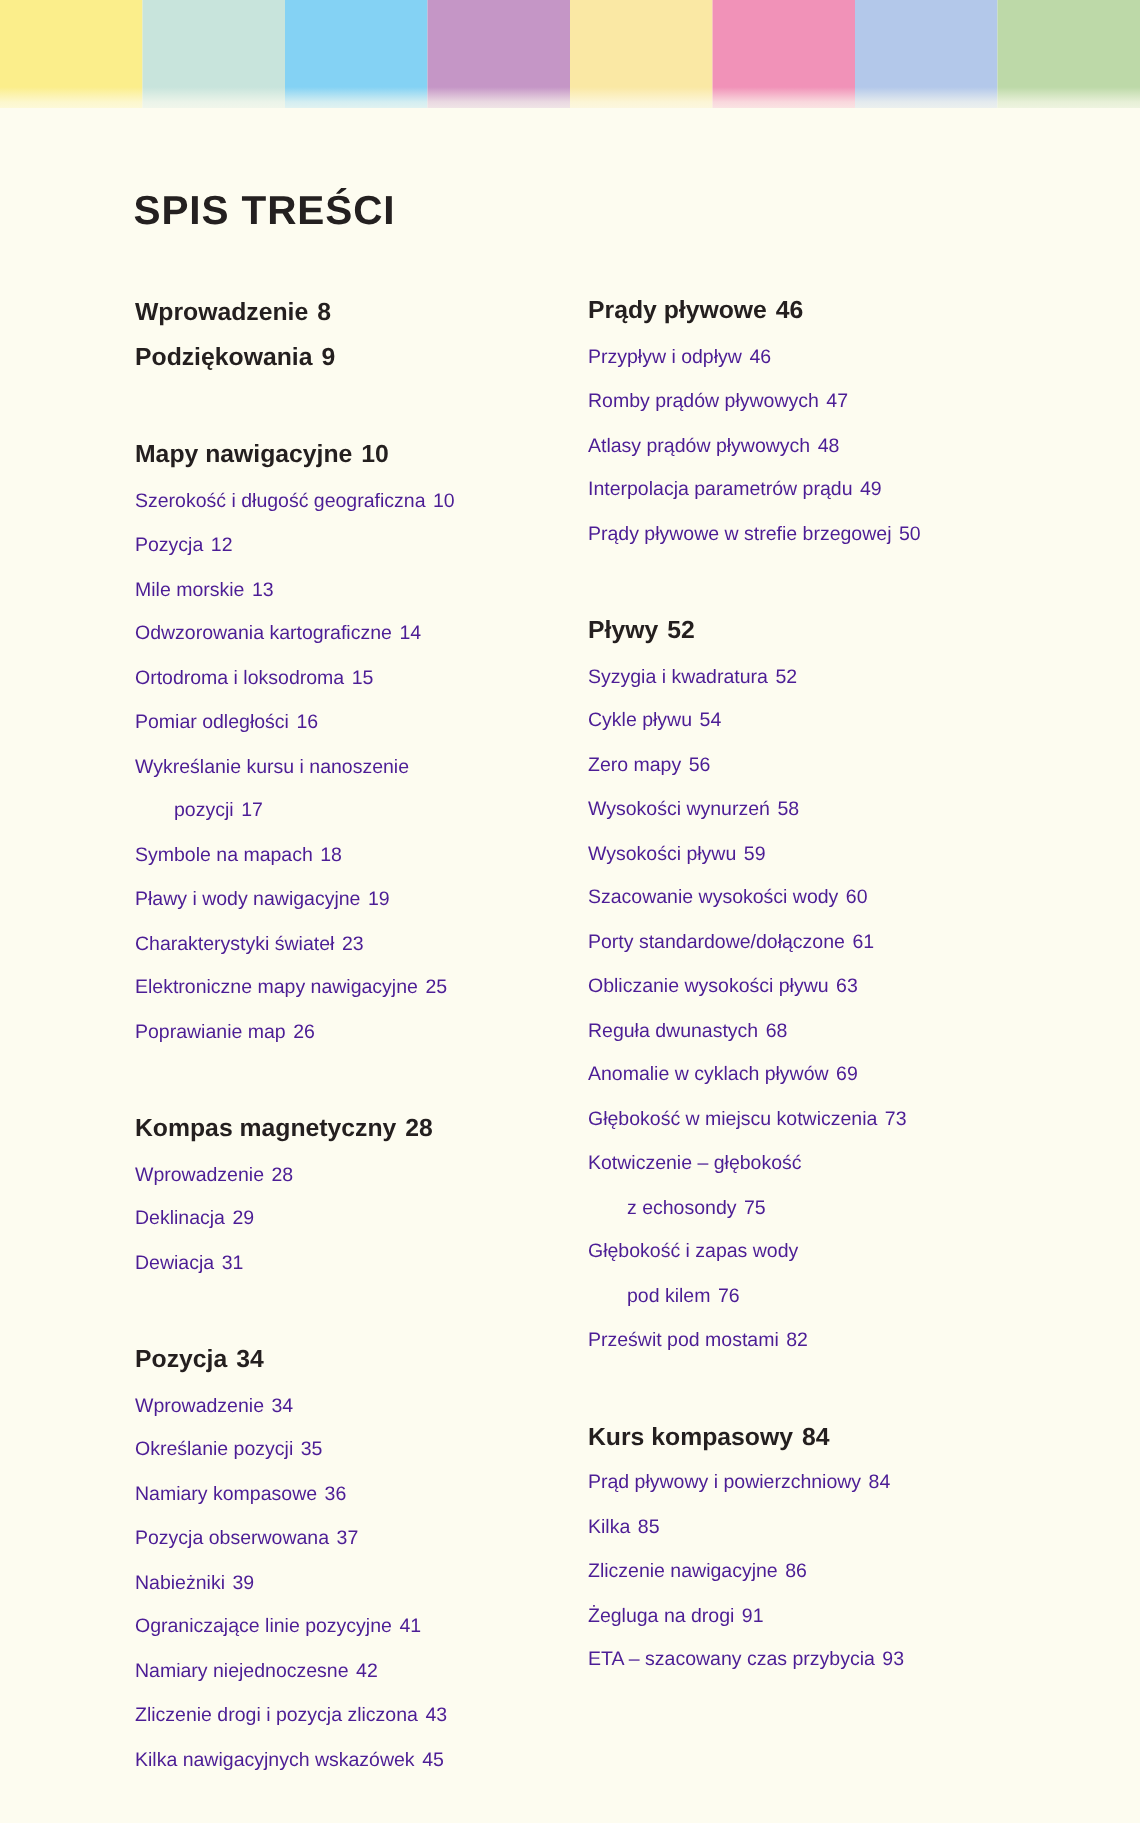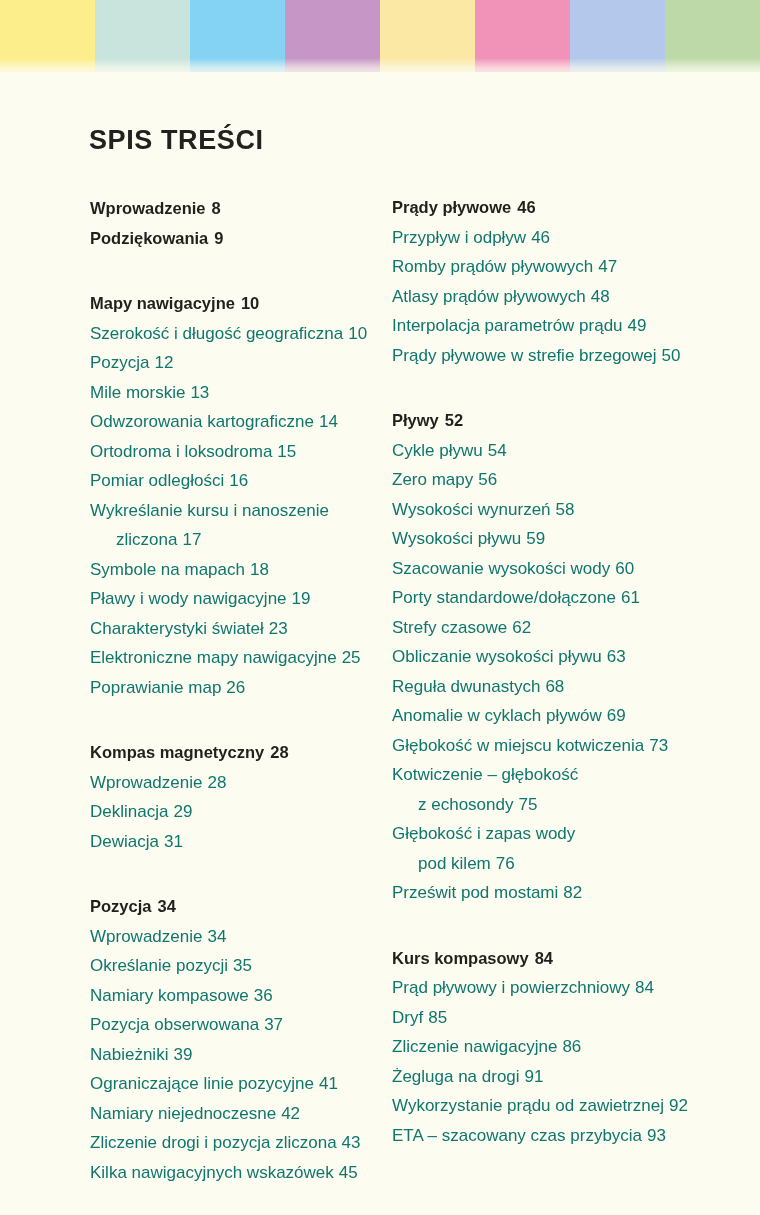--- a/index.html
+++ b/index.html
@@ -78,23 +78,23 @@
     font-weight: bold;
     color: #241f1f;
     line-height: 29.5px;
     white-space: nowrap;
   }
   .section-heading .pg {
     margin-left: 6px;
   }
 
   .toc-entry {
-    font-size: 17px;
+    font-size: 13px;
     font-weight: normal;
-    color: #0f766e;
+    color: #4c1d95;
     line-height: 29.5px;
     white-space: nowrap;
   }
   .toc-entry .pg {
     margin-left: 5px;
   }
   .toc-entry.cont {
     padding-left: 26px;
   }
 
@@ -127,21 +127,21 @@
       </div>
       <div class="toc-section">
         <div class="section-heading"><span>Mapy nawigacyjne</span><span class="pg">10</span></div>
         <div class="toc-entry"><span>Szerokość i długość geograficzna</span><span class="pg">10</span></div>
         <div class="toc-entry"><span>Pozycja</span><span class="pg">12</span></div>
         <div class="toc-entry"><span>Mile morskie</span><span class="pg">13</span></div>
         <div class="toc-entry"><span>Odwzorowania kartograficzne</span><span class="pg">14</span></div>
         <div class="toc-entry"><span>Ortodroma i loksodroma</span><span class="pg">15</span></div>
         <div class="toc-entry"><span>Pomiar odległości</span><span class="pg">16</span></div>
         <div class="toc-entry"><span>Wykreślanie kursu i nanoszenie</span></div>
-        <div class="toc-entry cont"><span>zliczona</span><span class="pg">17</span></div>
+        <div class="toc-entry cont"><span>pozycji</span><span class="pg">17</span></div>
         <div class="toc-entry"><span>Symbole na mapach</span><span class="pg">18</span></div>
         <div class="toc-entry"><span>Pławy i wody nawigacyjne</span><span class="pg">19</span></div>
         <div class="toc-entry"><span>Charakterystyki świateł</span><span class="pg">23</span></div>
         <div class="toc-entry"><span>Elektroniczne mapy nawigacyjne</span><span class="pg">25</span></div>
         <div class="toc-entry"><span>Poprawianie map</span><span class="pg">26</span></div>
       </div>
       <div class="toc-section">
         <div class="section-heading"><span>Kompas magnetyczny</span><span class="pg">28</span></div>
         <div class="toc-entry"><span>Wprowadzenie</span><span class="pg">28</span></div>
         <div class="toc-entry"><span>Deklinacja</span><span class="pg">29</span></div>
@@ -164,41 +164,40 @@
       <div class="toc-section">
         <div class="section-heading"><span>Prądy pływowe</span><span class="pg">46</span></div>
         <div class="toc-entry"><span>Przypływ i odpływ</span><span class="pg">46</span></div>
         <div class="toc-entry"><span>Romby prądów pływowych</span><span class="pg">47</span></div>
         <div class="toc-entry"><span>Atlasy prądów pływowych</span><span class="pg">48</span></div>
         <div class="toc-entry"><span>Interpolacja parametrów prądu</span><span class="pg">49</span></div>
         <div class="toc-entry"><span>Prądy pływowe w strefie brzegowej</span><span class="pg">50</span></div>
       </div>
       <div class="toc-section">
         <div class="section-heading"><span>Pływy</span><span class="pg">52</span></div>
+        <div class="toc-entry"><span>Syzygia i kwadratura</span><span class="pg">52</span></div>
         <div class="toc-entry"><span>Cykle pływu</span><span class="pg">54</span></div>
         <div class="toc-entry"><span>Zero mapy</span><span class="pg">56</span></div>
         <div class="toc-entry"><span>Wysokości wynurzeń</span><span class="pg">58</span></div>
         <div class="toc-entry"><span>Wysokości pływu</span><span class="pg">59</span></div>
         <div class="toc-entry"><span>Szacowanie wysokości wody</span><span class="pg">60</span></div>
         <div class="toc-entry"><span>Porty standardowe/dołączone</span><span class="pg">61</span></div>
-        <div class="toc-entry"><span>Strefy czasowe</span><span class="pg">62</span></div>
         <div class="toc-entry"><span>Obliczanie wysokości pływu</span><span class="pg">63</span></div>
         <div class="toc-entry"><span>Reguła dwunastych</span><span class="pg">68</span></div>
         <div class="toc-entry"><span>Anomalie w cyklach pływów</span><span class="pg">69</span></div>
         <div class="toc-entry"><span>Głębokość w miejscu kotwiczenia</span><span class="pg">73</span></div>
         <div class="toc-entry"><span>Kotwiczenie – głębokość</span></div>
         <div class="toc-entry cont"><span>z echosondy</span><span class="pg">75</span></div>
         <div class="toc-entry"><span>Głębokość i zapas wody</span></div>
         <div class="toc-entry cont"><span>pod kilem</span><span class="pg">76</span></div>
         <div class="toc-entry"><span>Prześwit pod mostami</span><span class="pg">82</span></div>
       </div>
       <div class="toc-section">
         <div class="section-heading"><span>Kurs kompasowy</span><span class="pg">84</span></div>
         <div class="toc-entry"><span>Prąd pływowy i powierzchniowy</span><span class="pg">84</span></div>
-        <div class="toc-entry"><span>Dryf</span><span class="pg">85</span></div>
+        <div class="toc-entry"><span>Kilka</span><span class="pg">85</span></div>
         <div class="toc-entry"><span>Zliczenie nawigacyjne</span><span class="pg">86</span></div>
         <div class="toc-entry"><span>Żegluga na drogi</span><span class="pg">91</span></div>
-        <div class="toc-entry"><span>Wykorzystanie prądu od zawietrznej</span><span class="pg">92</span></div>
         <div class="toc-entry"><span>ETA – szacowany czas przybycia</span><span class="pg">93</span></div>
       </div>
     </div>
 
 </div>
 
 </body></html>

